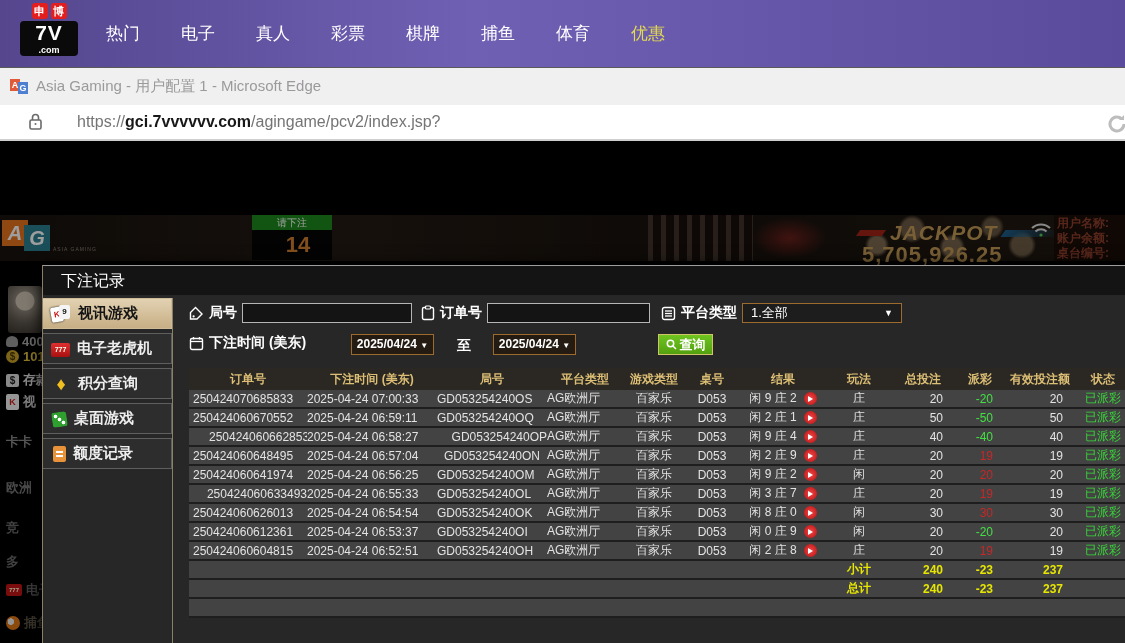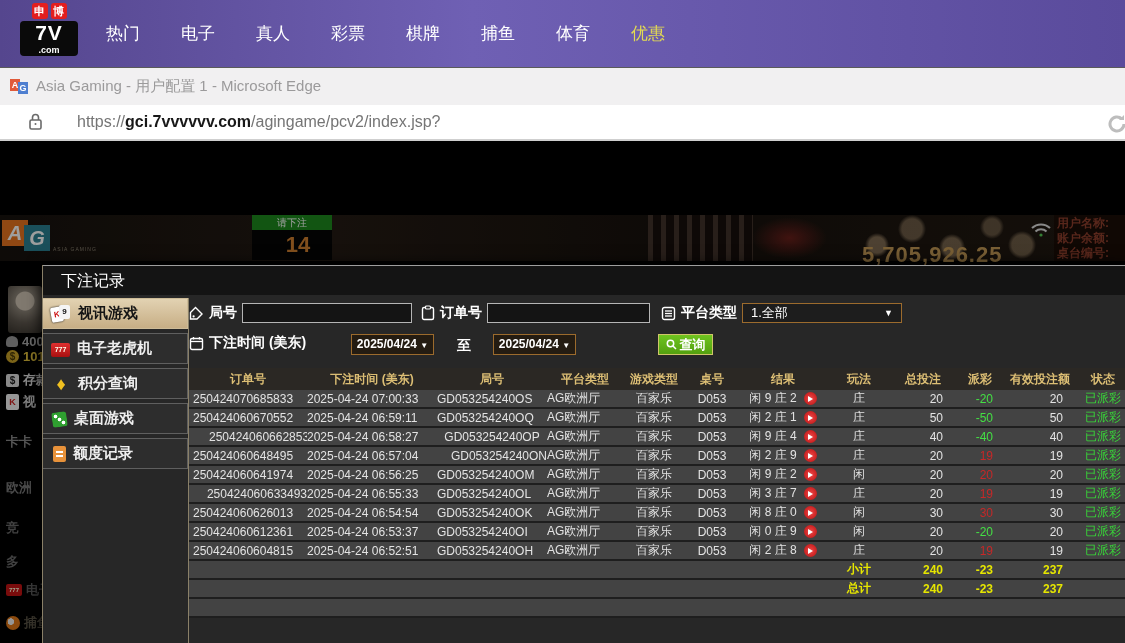--- a/index.html
+++ b/index.html
@@ -96,21 +96,21 @@
   .fish-icon { width:14px; height:14px; border-radius:50%;
     background:radial-gradient(circle at 35% 40%, #f2f2f2 25%, #e07818 28%); }
   
   .dim { position:absolute; inset:0; background:rgba(0,0,0,0.38); z-index:2; }
   
   .modal { position:absolute; left:42px; top:124px; width:1085px; height:378px; background:#272727;
     border-left:1px solid #8a8068; z-index:3; box-shadow:0 0 14px rgba(0,0,0,.85); }
   .modal-title { height:30px; background:#141414; border-top:1px solid #9e9e9e; color:#fff;
     font-size:16px; line-height:29px; padding-left:18px; }
   
-  .sidebar { position:absolute; left:0; top:33px; bottom:0; width:146px; border-right:1px solid #8a8068; }
+  .sidebar { position:absolute; left:0; top:33px; bottom:0; width:130px; border-right:1px solid #8a8068; }
   .side-item { height:31px; margin-bottom:4px; background:#2d2d2d; border:1px solid #5f5f5f; border-left:none;
     display:flex; align-items:center; padding-left:8px; gap:7px; color:#eee; font-size:15px;
     font-weight:bold; cursor:pointer; white-space:nowrap; }
   .side-item.active { background:linear-gradient(#e2d2b2,#c7ae85); color:#151515; border-color:#cdbb97; }
   .sb-ico { width:20px; height:18px; position:relative; flex:none; }
   .sb-cards::before { content:"K"; position:absolute; left:0; top:2px; width:12px; height:15px; background:#fff;
     border-radius:2px; color:#c11; font-size:8px; font-weight:bold; line-height:15px; text-align:center;
     transform:rotate(-10deg); box-shadow:0 0 2px #000; }
   .sb-cards::after { content:"9"; position:absolute; right:1px; top:0; width:11px; height:14px; background:#f4f4f4;
     border-radius:2px; color:#111; font-size:8px; font-weight:bold; line-height:14px; text-align:center; }
@@ -213,20 +213,25 @@
       <span class="ag-g">G</span>
       <span class="ag-sub">ASIA GAMING</span>
     </div>
     <div class="bet-box">
       <div class="bet-head">请下注</div>
       <div class="bet-num">14</div>
     </div>
     <div class="blinds"></div>
     <div class="blob-red"></div>
     <div class="bokeh"></div>
+    <div class="jackpot">
+      <span class="jp-slash"></span>
+      <span class="jp-label">JACKPOT</span>
+      <span class="jp-bar"></span>
+    </div>
     <div class="jp-value">5,705,926.25</div>
     <svg class="wifi" width="26" height="20" viewBox="0 0 26 20">
       <path d="M4 9 a13 13 0 0 1 18 0" fill="none" stroke="#ddd" stroke-width="2"></path>
       <path d="M7.5 12.5 a8 8 0 0 1 11 0" fill="none" stroke="#ddd" stroke-width="2"></path>
       <circle cx="13" cy="16" r="1.6" fill="#5c5"></circle>
     </svg>
     <div class="userinfo">
       <div>用户名称:</div>
       <div>账户余额:</div>
       <div>桌台编号:</div>
@@ -404,38 +409,38 @@
             </div>
             <div class="cell" style="width: 64px; text-align: center;">庄</div>
             <div class="cell" style="width: 64px; text-align: right; padding-right: 12px;">50</div>
             <div class="cell neg" style="width: 50px; text-align: right; padding-right: 12px;">-50</div>
             <div class="cell" style="width: 70px; text-align: right; padding-right: 12px;">50</div>
             <div class="cell green" style="width: 56px; text-align: center;">已派彩</div>
           </div>
           <div class="trow">
             <div class="cell" style="width: 118px; text-align: left; padding-left: 20px;">250424060662853</div>
             <div class="cell" style="width: 130px; text-align: left;">2025-04-24 06:58:27</div>
-            <div class="cell" style="width: 110px; text-align: center;">GD053254240OP</div>
+            <div class="cell" style="width: 110px; text-align: right;">GD053254240OP</div>
             <div class="cell" style="width: 76px; text-align: left;">AG欧洲厅</div>
             <div class="cell" style="width: 62px; text-align: center;">百家乐</div>
             <div class="cell" style="width: 54px; text-align: center;">D053</div>
             <div class="cell result" style="width: 88px; text-align: center;">
               <span>闲 9 庄 4</span>
               <span class="play"></span>
             </div>
             <div class="cell" style="width: 64px; text-align: center;">庄</div>
             <div class="cell" style="width: 64px; text-align: right; padding-right: 12px;">40</div>
             <div class="cell neg" style="width: 50px; text-align: right; padding-right: 12px;">-40</div>
             <div class="cell" style="width: 70px; text-align: right; padding-right: 12px;">40</div>
             <div class="cell green" style="width: 56px; text-align: center;">已派彩</div>
           </div>
           <div class="trow">
             <div class="cell" style="width: 118px; text-align: left; padding-left: 4px;">250424060648495</div>
             <div class="cell" style="width: 130px; text-align: left;">2025-04-24 06:57:04</div>
-            <div class="cell" style="width: 110px; text-align: right;">GD053254240ON</div>
+            <div class="cell" style="width: 110px; text-align: center;">GD053254240ON</div>
             <div class="cell" style="width: 76px; text-align: left;">AG欧洲厅</div>
             <div class="cell" style="width: 62px; text-align: center;">百家乐</div>
             <div class="cell" style="width: 54px; text-align: center;">D053</div>
             <div class="cell result" style="width: 88px; text-align: center;">
               <span>闲 2 庄 9</span>
               <span class="play"></span>
             </div>
             <div class="cell" style="width: 64px; text-align: center;">庄</div>
             <div class="cell" style="width: 64px; text-align: right; padding-right: 12px;">20</div>
             <div class="cell pos" style="width: 50px; text-align: right; padding-right: 12px;">19</div>

